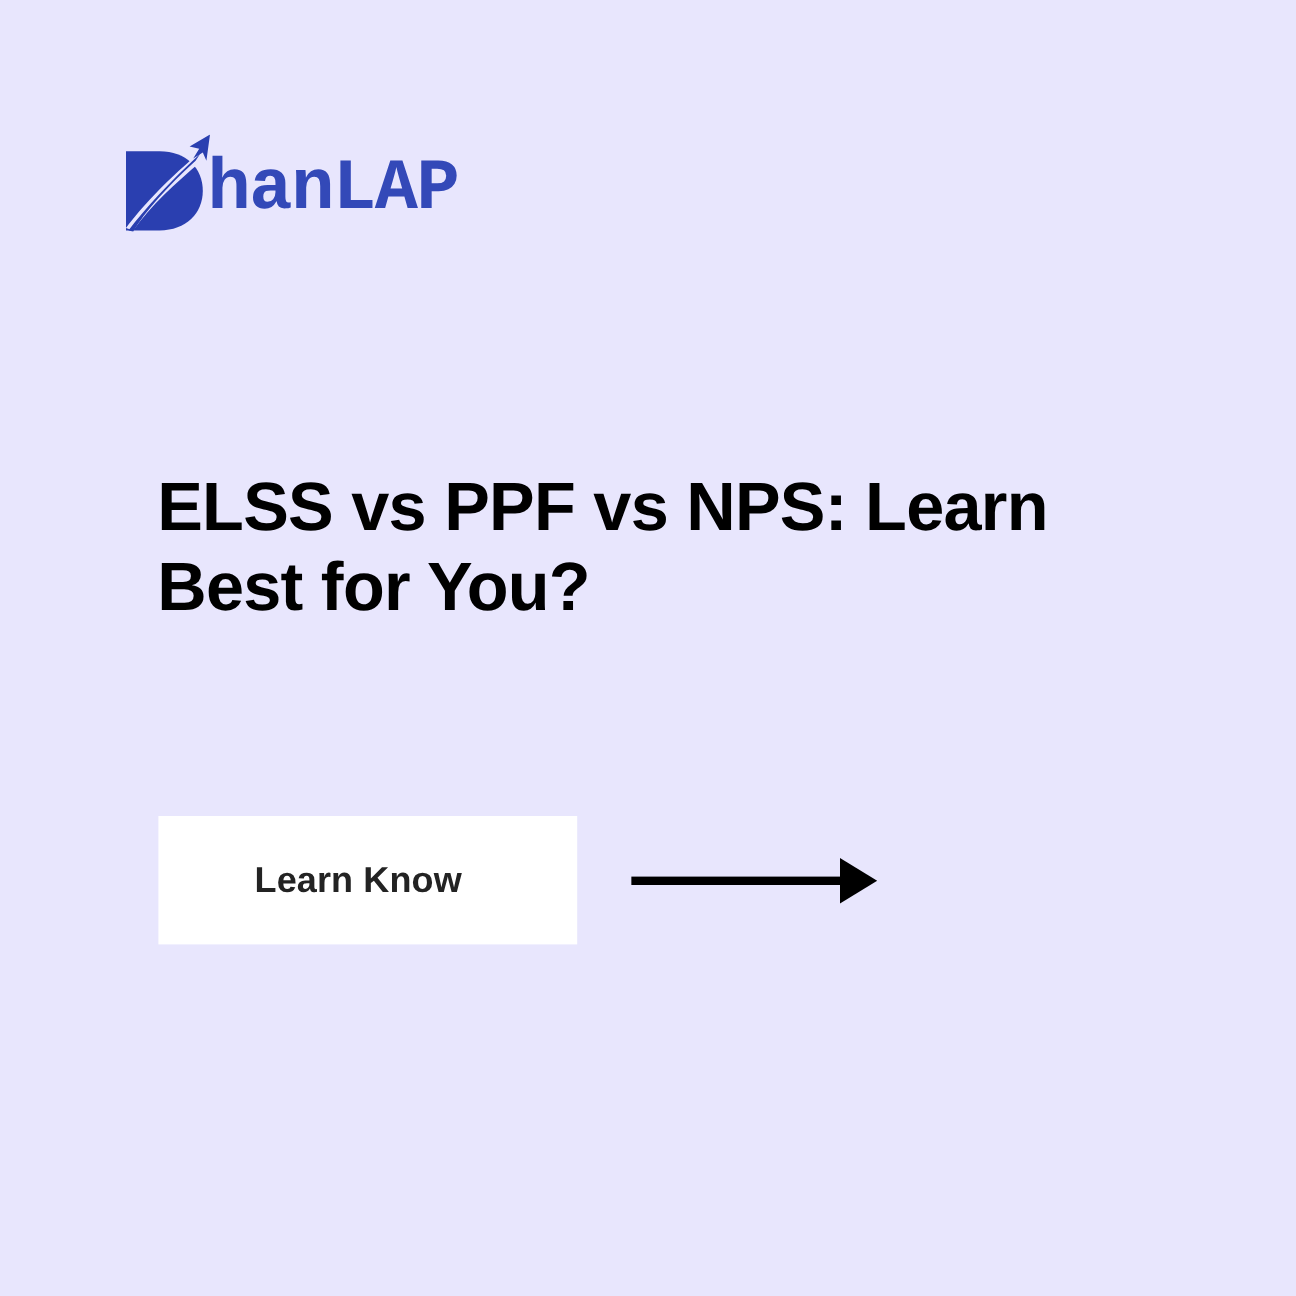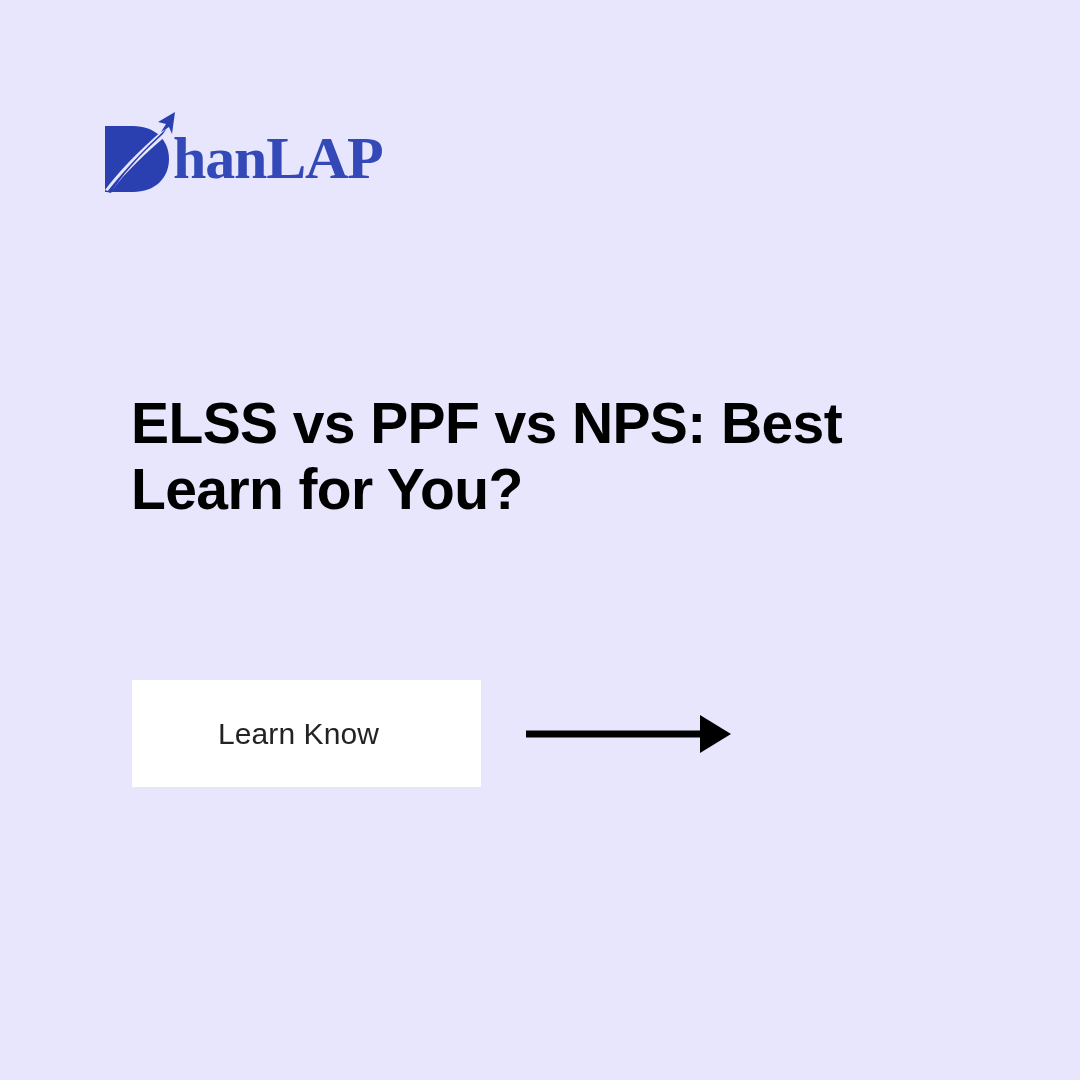--- a/index.html
+++ b/index.html
@@ -31,21 +31,21 @@
     align-items: flex-end;
     height: 82px;
   }
   .brand-mark {
     width: 74px;
     height: 82px;
     display: block;
     flex: 0 0 auto;
   }
   .brand-word {
-    font-family: Liberation Serif, serif;
+    font-family: Liberation Mono, monospace;
     font-size: 60px;
     font-weight: bold;
     letter-spacing: -1.2px;
     color: #3349b8;
     line-height: 1;
     margin-left: -4px;
     position: relative;
     top: -6px;
   }
 
@@ -84,21 +84,21 @@
     display: flex;
     align-items: center;
     justify-content: center;
     padding: 0 0 0 0;
     cursor: pointer;
     box-sizing: border-box;
   }
   .cta-label {
     font-family: "Liberation Sans", sans-serif;
     font-size: 30px;
-    font-weight: 400;
+    font-weight: 700;
     color: #232323;
     letter-spacing: 0.1px;
     position: relative;
     left: -8px;
   }
   .cta-arrow {
     margin-left: 45px;
     width: 205px;
     height: 44px;
     display: block;
@@ -118,22 +118,22 @@
       <path d="M2 78 C14 62 34 40 60 18 L66 13 L64 23 C44 40 22 60 8 80 Z" fill="#e8e6fd"></path>
 
       <path d="M4 80 C18 62 38 40 64 16 L60 22 C36 44 18 64 8 81 Z" fill="#2a3fb0"></path>
 
       <path d="M72 0 L55 10 L63 12 L58 20 L66 15 L69 22 Z" fill="#2a3fb0"></path>
     </svg>
     <span class="brand-word">hanLAP</span>
   </div>
 
   <h1 class="headline">
-    <span class="hl-line">ELSS vs PPF vs NPS: Best</span>
-    <span class="hl-line">Learn for You?</span>
+    <span class="hl-line">ELSS vs PPF vs NPS: Learn</span>
+    <span class="hl-line">Best for You?</span>
   </h1>
 
   <div class="cta-row">
     <button class="cta-button">
       <span class="cta-label">Learn Know</span>
     </button>
     <svg class="cta-arrow" viewBox="0 0 205 44" aria-hidden="true">
       <rect x="0" y="18.5" width="178" height="7" fill="#000000"></rect>
       <path d="M174 3 L205 22 L174 41 Z" fill="#000000"></path>
     </svg>

